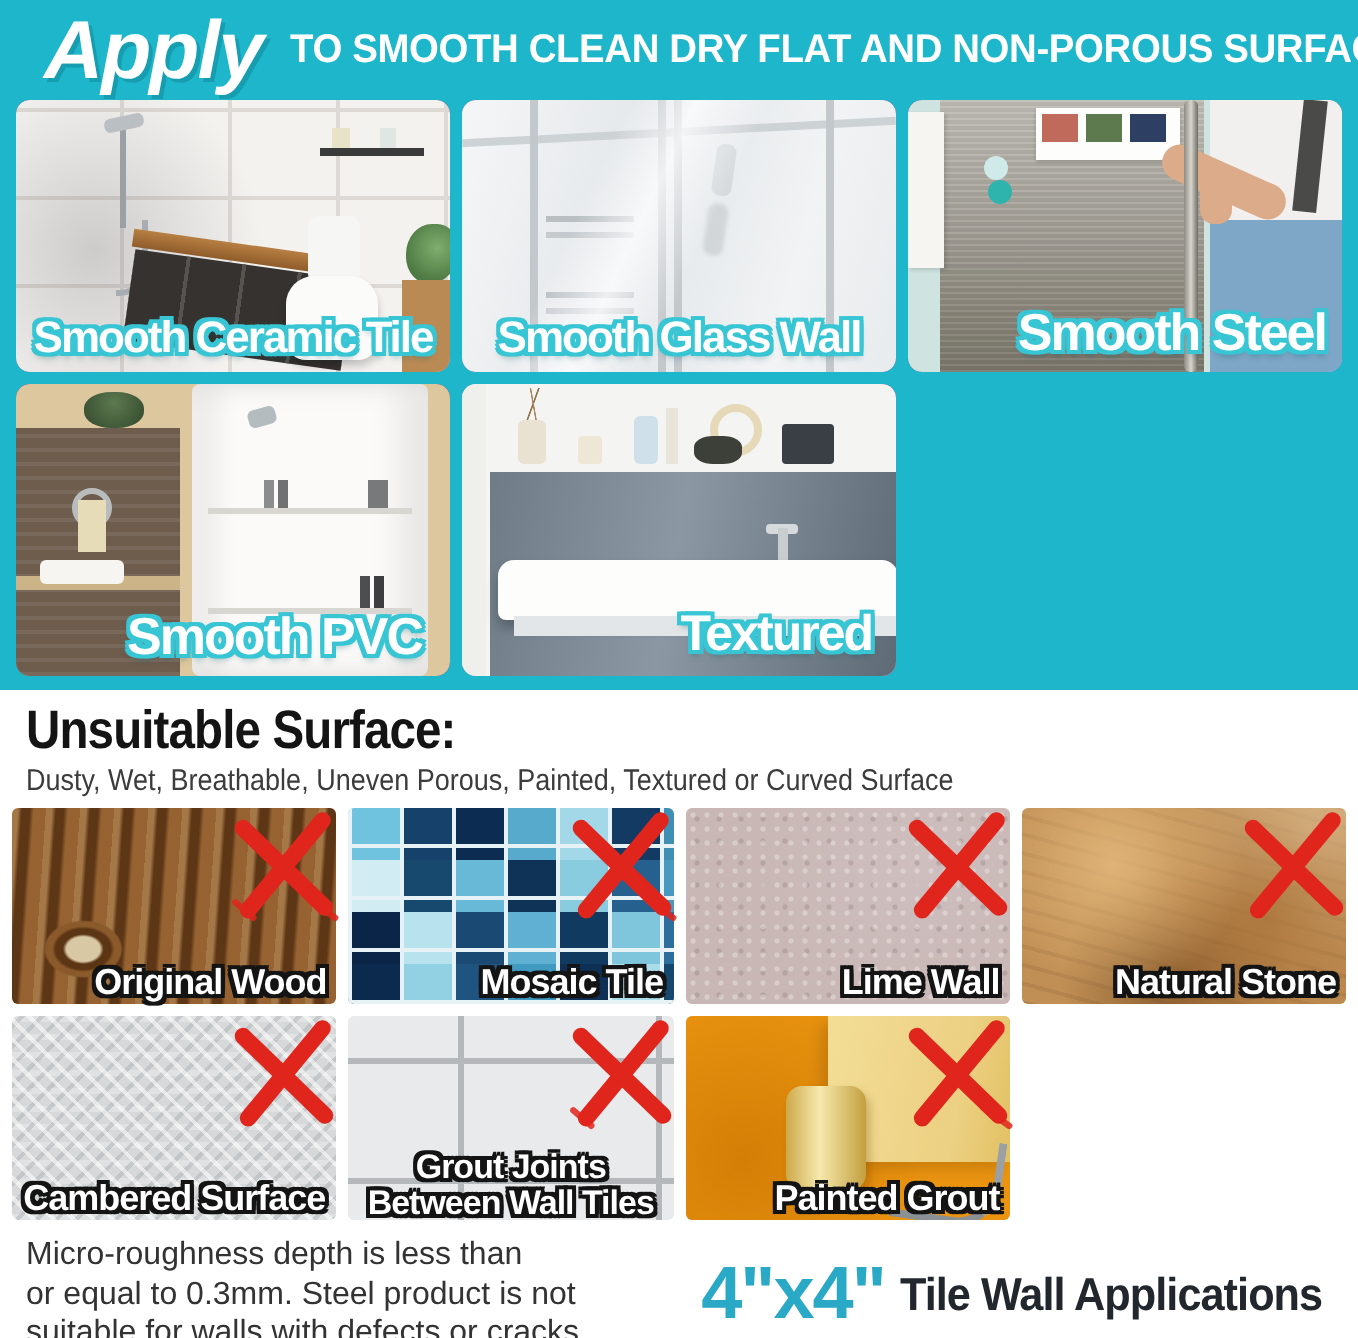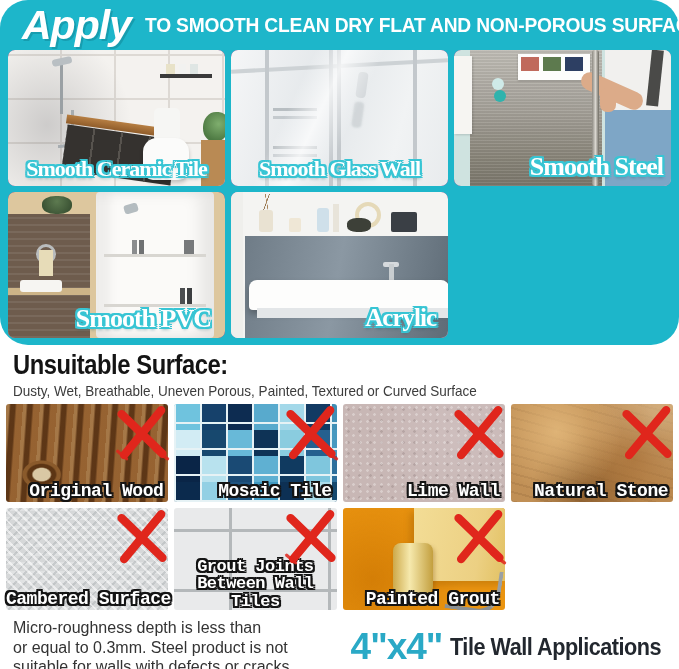--- a/index.html
+++ b/index.html
@@ -1,28 +1,28 @@
 <!DOCTYPE html>
 <html><head>
 <meta charset="utf-8">
 <style>
   * { margin:0; padding:0; box-sizing:border-box; }
   body { font-family:"Liberation Sans", sans-serif; background:#fff; }
   .page { width:679px; height:669px; position:relative; background:#fff; overflow:hidden; }
 
   
-  .band { background:#1db6ca; height:345px; padding:0 8px 7px;border-radius:28px; }
+  .band { background:#1db6ca; height:345px; padding:0 8px 7px; }
   .band-header { height:50px; display:flex; align-items:center; gap:14px; padding-left:14px; }
   .apply-word { color:#fff; font-size:41px; font-weight:800; font-style:italic;
     letter-spacing:-1px; text-shadow:2px 2px 0 rgba(0,70,82,.22); }
   .apply-sub { color:#fff; font-size:20px; font-weight:800; letter-spacing:-.2px;
     transform:scaleX(.96); transform-origin:left center; white-space:nowrap; }
 
   .grid3 { display:grid; grid-template-columns:repeat(3,1fr); grid-template-rows:136px 146px; gap:6px; height:288px; }
-  .tile { position:relative; border-radius:7px; background:#701a75;font-family:Liberation Serif, serif; }
+  .tile { position:relative; border-radius:7px; background:#701a75; }
   .art { position:absolute; inset:0; overflow:hidden; border-radius:inherit; }
 
   .lbl { position:absolute; bottom:4px; color:#fff; font-weight:800; letter-spacing:-1px;
     white-space:nowrap; z-index:5;
     text-shadow:-2px 0 0 #38c5d4, 2px 0 0 #38c5d4, 0 -2px 0 #38c5d4, 0 2px 0 #38c5d4,
       -2px -2px 0 #38c5d4, 2px 2px 0 #38c5d4, -2px 2px 0 #38c5d4, 2px -2px 0 #38c5d4,
       0 3px 3px rgba(0,90,100,.35); }
   .lbl-center { left:0; right:0; text-align:center; }
   .lbl-right { right:10px; }
 
@@ -134,21 +134,21 @@
   .tub-faucet-top { position:absolute; left:152px; top:70px; width:16px; height:5px; background:#d6dadd; border-radius:2px; }
   .acrylic-wall-left { position:absolute; left:0; top:0; width:12px; height:100%; background:#efefec; }
 
   
   .uns-head { padding:5px 0 0 13px; }
   .uns-title { color:#141414; font-size:27px; font-weight:800; line-height:1.15; letter-spacing:-.5px;
     transform:scaleX(.88); transform-origin:left center; }
   .uns-sub { color:#3c3c3c; font-size:15px; line-height:1.2; margin-top:1px;
     transform:scaleX(.9); transform-origin:left center; white-space:nowrap; }
 
-  .grid4 { display:grid; grid-template-columns:repeat(4,1fr); grid-template-rows:98px 102px; gap:6px; padding:0 6px; margin-top:4px;font-family:Liberation Mono, monospace; }
+  .grid4 { display:grid; grid-template-columns:repeat(4,1fr); grid-template-rows:98px 102px; gap:6px; padding:0 6px; margin-top:4px; }
   .utile { position:relative; border-radius:3px; }
 
   .xmark { position:absolute; top:-8px; right:-6px; width:64px; height:72px; z-index:6; }
 
   .ulbl { position:absolute; bottom:2px; color:#fff; font-weight:800; font-size:18px; letter-spacing:-.5px;
     line-height:1.02; white-space:nowrap; z-index:5;
     text-shadow:-2px 0 0 #141414, 2px 0 0 #141414, 0 -2px 0 #141414, 0 2px 0 #141414,
       -2px -2px 0 #141414, 2px 2px 0 #141414, -2px 2px 0 #141414, 2px -2px 0 #141414; }
   .ulbl-right { right:5px; }
   .ulbl-center { left:0; right:0; text-align:center; }
@@ -308,21 +308,21 @@
             <div class="wreath"></div>
             <div class="dark-plant"></div>
             <div class="gift-box"></div>
           </div>
           <div class="acrylic-panel"></div>
           <div class="tub-faucet-top"></div>
           <div class="tub-faucet"></div>
           <div class="tub"></div>
           <div class="tub-face"></div>
         </div>
-        <div class="lbl lbl-right" style="font-size:25px; right:12px; bottom:6px;">Acrylic</div>
+        <div class="lbl lbl-right" style="font-size:25px; right:12px; bottom:6px;">Textured</div>
       </div>
 
     </div>
   </div>
 
   <div class="uns-head">
     <div class="uns-title">Unsuitable Surface:</div>
     <div class="uns-sub">Dusty, Wet, Breathable, Uneven Porous, Painted, Textured or Curved Surface</div>
   </div>
 

